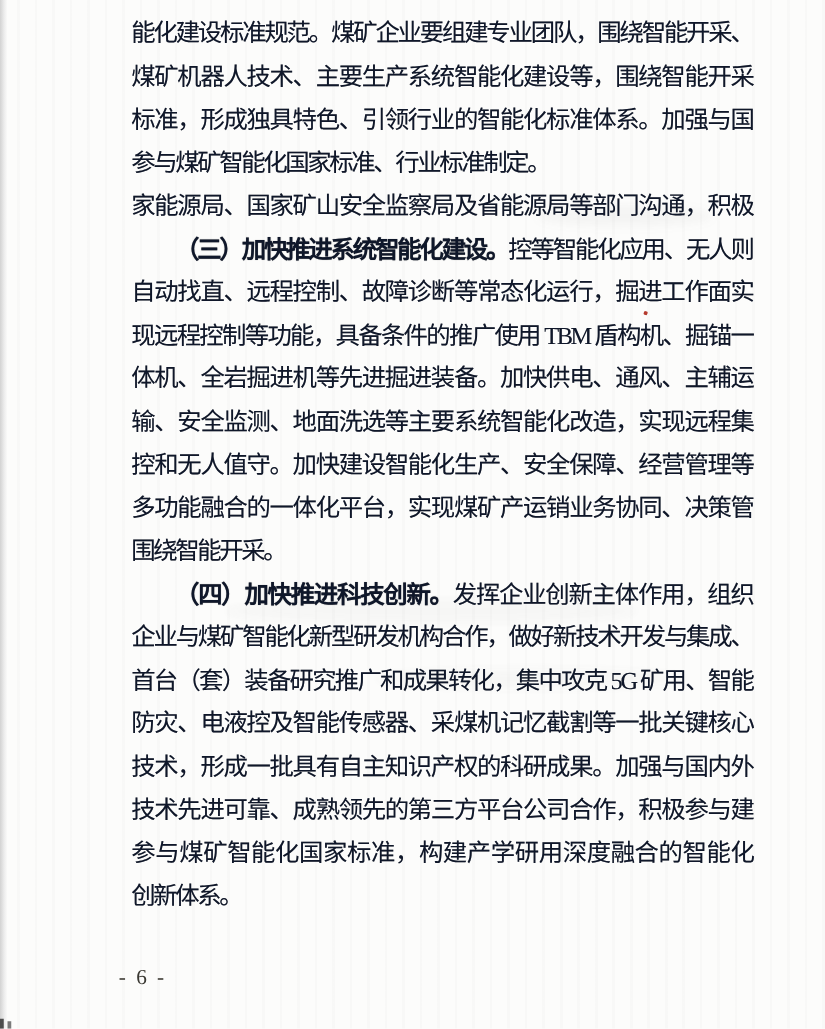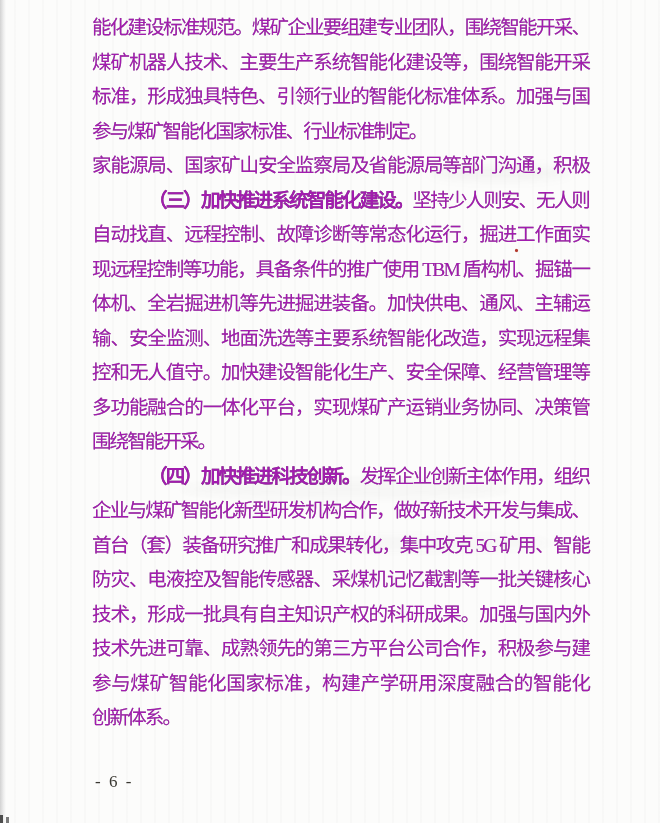--- a/index.html
+++ b/index.html
@@ -22,35 +22,35 @@
   }
   .corner-mark-1{position:absolute;left:0;bottom:0;width:3px;height:8px;background:#4d4d4d;}
   .corner-mark-2{position:absolute;left:6px;bottom:0;width:3px;height:6px;background:#7a7a7a;}
   .red-speck{position:absolute;left:515px;top:249px;width:3px;height:3px;background:#b43a2e;border-radius:1px;transform:rotate(20deg);}
   .smudge{position:absolute;background:rgba(90,90,90,0.05);filter:blur(4px);border-radius:50%;pointer-events:none;}
   .smudge.a{left:430px;top:165px;width:140px;height:16px;}
   .smudge.b{left:180px;top:480px;width:330px;height:18px;opacity:.8;}
   .smudge.c{left:300px;top:535px;width:250px;height:16px;opacity:.7;}
 
   .doc-body{
-    position:absolute;left:92px;top:11px;width:497px;
-    color:#a21caf;
+    position:absolute;left:105px;top:11px;width:497px;
+    color:#0f172a;
     font-size:19.5px;
     letter-spacing:-1.9px;
     text-shadow:0 0 .5px rgba(70,70,70,.55);
   }
   .line{
     height:34.5px;line-height:34.5px;
     text-align:justify;
     text-align-last:left;
     white-space:normal;
   }
   .line.fill{text-align-last:justify;}
   .line.indent{padding-left:35px;}
-  .bold{font-weight:bold;text-shadow:0 0 .6px rgba(40,40,40,.7);margin-left:21px;}
+  .bold{font-weight:bold;text-shadow:0 0 .6px rgba(40,40,40,.7);}
   .page-number{
     position:absolute;left:95px;top:772px;
     color:#3a3832;font-size:17px;letter-spacing:2px;
     font-family:"Liberation Serif","DejaVu Serif",serif;
   }
 </style>
 </head>
 <body>
 
 <div class="scan-bands"></div>
@@ -61,21 +61,21 @@
 <div class="red-speck"></div>
 <div class="corner-mark-1"></div>
 <div class="corner-mark-2"></div>
 
 <div class="doc-body">
     <div class="line fill"><span>能化建设标准规范。煤矿企业要组建专业团队，围绕智能开采、</span></div>
     <div class="line fill"><span>煤矿机器人技术、主要生产系统智能化建设等，围绕智能开采</span></div>
     <div class="line fill"><span>标准，形成独具特色、引领行业的智能化标准体系。加强与国</span></div>
     <div class="line"><span>参与煤矿智能化国家标准、行业标准制定。</span></div>
     <div class="line fill"><span>家能源局、国家矿山安全监察局及省能源局等部门沟通，积极</span></div>
-    <div class="line fill indent"><span class="bold">（三）加快推进系统智能化建设。</span><span>坚持少人则安、无人则</span></div>
+    <div class="line fill indent"><span class="bold">（三）加快推进系统智能化建设。</span><span>控等智能化应用、无人则</span></div>
     <div class="line fill"><span>自动找直、远程控制、故障诊断等常态化运行，掘进工作面实</span></div>
     <div class="line fill"><span>现远程控制等功能，具备条件的推广使用 TBM 盾构机、掘锚一</span></div>
     <div class="line fill"><span>体机、全岩掘进机等先进掘进装备。加快供电、通风、主辅运</span></div>
     <div class="line fill"><span>输、安全监测、地面洗选等主要系统智能化改造，实现远程集</span></div>
     <div class="line fill"><span>控和无人值守。加快建设智能化生产、安全保障、经营管理等</span></div>
     <div class="line fill"><span>多功能融合的一体化平台，实现煤矿产运销业务协同、决策管</span></div>
     <div class="line"><span>围绕智能开采。</span></div>
     <div class="line fill indent"><span class="bold">（四）加快推进科技创新。</span><span>发挥企业创新主体作用，组织</span></div>
     <div class="line fill"><span>企业与煤矿智能化新型研发机构合作，做好新技术开发与集成、</span></div>
     <div class="line fill"><span>首台（套）装备研究推广和成果转化，集中攻克 5G 矿用、智能</span></div>

